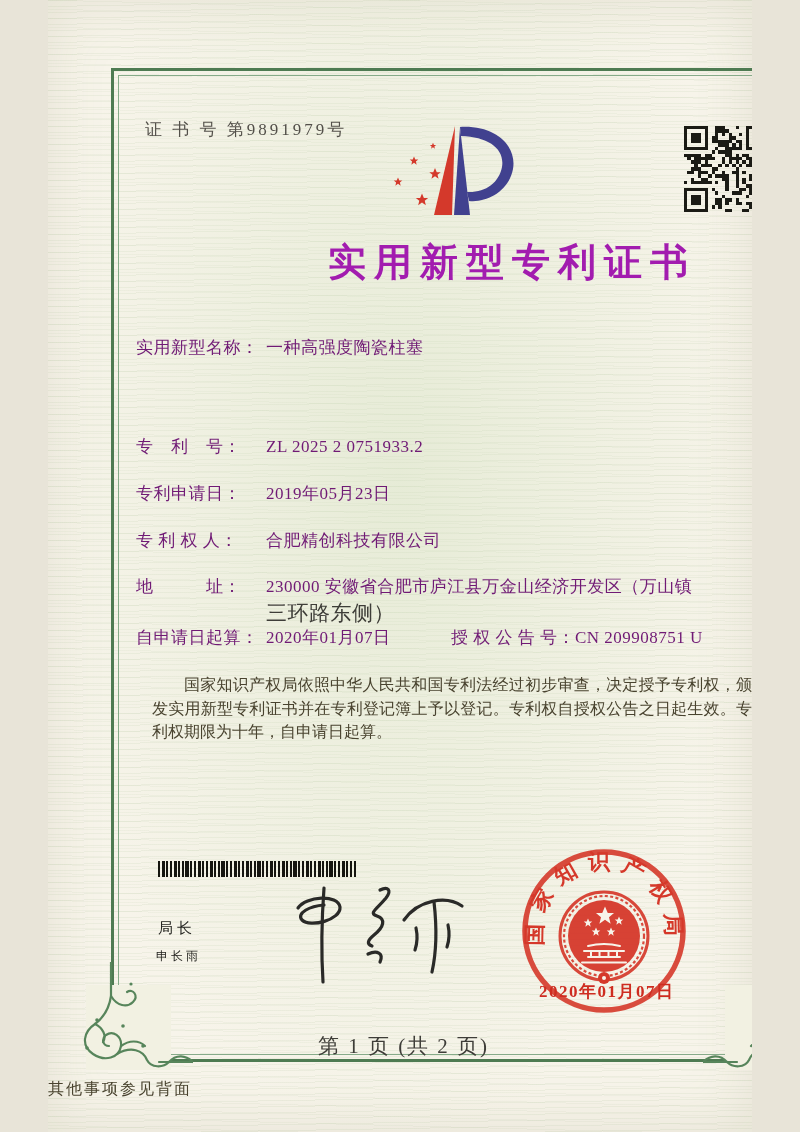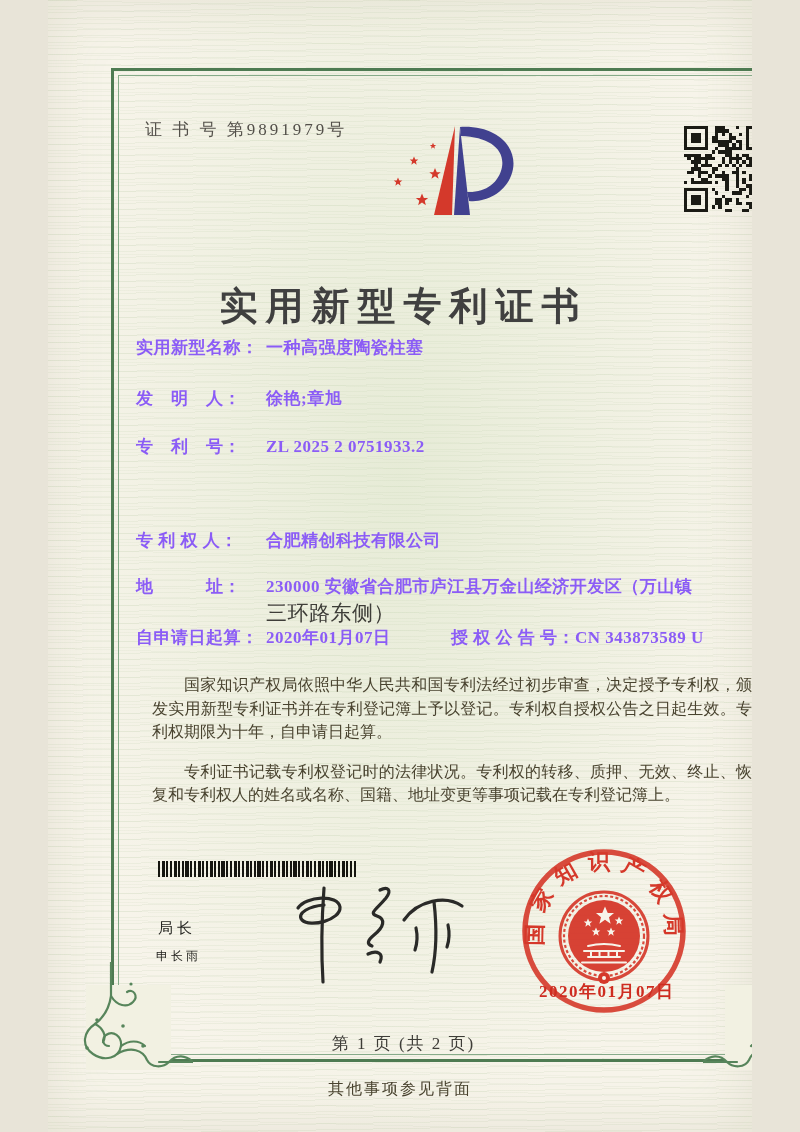--- a/index.html
+++ b/index.html
@@ -15,42 +15,42 @@
     border:3px solid #4e7b52;box-sizing:border-box;}
   .frame-inner{position:absolute;inset:4px;border:1px solid #86ab89;}
   .patch{position:absolute;width:85px;height:85px;background:#f2f1e2;z-index:2;}
   .patch-l{left:38px;top:985px;} .patch-r{left:677px;top:985px;}
   .ornament{position:absolute;width:120px;height:120px;z-index:3;}
   .orn-l{left:25px;top:962px;} .orn-r{left:655px;top:962px;transform:scaleX(-1);}
   .abs{position:absolute;z-index:4;}
   .cert-no{left:97px;top:118px;font-size:17px;letter-spacing:3px;color:#53504a;}
   .logo{left:337px;top:113px;}
   .qr{left:636px;top:126px;width:86px;height:86px;}
-  .title{left:63px;right:56px;top:237px;text-align:center;font-size:38px;font-weight:700;
-    letter-spacing:8px;color:#404040;margin-top:44px;}
-  .row{left:88px;right:60px;font-size:17px;color:#8b5cf6;letter-spacing:.5px;white-space:nowrap;font-weight:bold;}
+  .title{left:63px;right:56px;top:237px;text-align:right;font-size:38px;font-weight:700;
+    letter-spacing:8px;color:#a21caf;}
+  .row{left:88px;right:60px;font-size:17px;color:#701a75;letter-spacing:.5px;white-space:nowrap;}
   .lab{display:inline-block;min-width:130px;}
   .addr2{left:218px;font-size:21px;color:#3e3d38;letter-spacing:.5px;}
   .g2{position:absolute;left:315px;top:0;}
   .body-text{left:88px;width:632px;top:657px;font-size:16px;line-height:23.5px;
     color:#49432f;text-align:justify;}
   .body-text p{margin:16px;text-indent:2em;}
   .barcode{left:110px;top:861px;width:198px;height:16px;
     background-image:
       repeating-linear-gradient(90deg,#15150f 0,#15150f 2px,rgba(0,0,0,0) 2px,rgba(0,0,0,0) 4px),
       repeating-linear-gradient(90deg,#15150f 0,#15150f 1px,rgba(0,0,0,0) 1px,rgba(0,0,0,0) 6px),
       repeating-linear-gradient(90deg,#15150f 0,#15150f 1px,rgba(0,0,0,0) 1px,rgba(0,0,0,0) 9px);}
   .sans{font-family:Liberation Mono, monospace;}
   .director-title{left:110px;top:919px;font-size:15px;color:#23231f;letter-spacing:4px;}
   .director-name{left:108px;top:948px;font-size:12px;color:#23231f;letter-spacing:3px;}
   .signature{left:232px;top:880px;}
   .seal{left:468px;top:843px;}
   .seal-date{left:491px;top:980px;font-size:17px;font-weight:600;color:#ce2c20;letter-spacing:1.5px;}
-  .page-num{left:63px;right:56px;top:1032px;text-align:center;font-size:17px;color:#3e3d38;letter-spacing:2px;}
-  .back-note{left:0;right:0;top:1079px;text-align:center;font-size:16px;color:#49432f;letter-spacing:2px;}
+  .page-num{left:63px;right:56px;top:1032px;text-align:center;font-size:21px;color:#3e3d38;letter-spacing:2px;}
+  .back-note{left:0;right:0;top:1079px;text-align:left;font-size:16px;color:#49432f;letter-spacing:2px;}
 </style>
 </head>
 <body>
 
 <div class="page">
 
   <div class="frame">
     <div class="frame-inner"></div>
   </div>
   <div class="patch patch-l"></div>
@@ -335,43 +335,42 @@
       <rect x="0" y="18" width="1" height="7" fill="#1b1b15"></rect>
       <rect x="6" y="18" width="1" height="7" fill="#1b1b15"></rect>
       <rect x="2" y="20" width="3" height="3" fill="#1b1b15"></rect>
     </svg>
 
   <div class="abs title">实用新型专利证书</div>
 
   <div class="abs row" style="top:336px">
     <span class="lab">实用新型名称：</span><span class="val">一种高强度陶瓷柱塞</span>
   </div>
-  <div class="abs row" style="top:387px">
-    <span class="lab">发　明　人：</span><span class="val">徐艳;章旭</span>
-  </div>
   <div class="abs row" style="top:435px">
     <span class="lab">专　利　号：</span><span class="val">ZL 2025 2 0751933.2</span>
+  </div>
+  <div class="abs row" style="top:482px">
+    <span class="lab">专利申请日：</span><span class="val">2019年05月23日</span>
   </div>
   <div class="abs row" style="top:529px">
     <span class="lab">专 利 权 人：</span><span class="val">合肥精创科技有限公司</span>
   </div>
   <div class="abs row" style="top:575px">
     <span class="lab">地　　　址：</span><span class="val">230000 安徽省合肥市庐江县万金山经济开发区（万山镇</span>
   </div>
   <div class="abs addr2" style="top:599px">三环路东侧）</div>
   <div class="abs row" style="top:626px">
     <span class="lab">自申请日起算：</span><span class="val">2020年01月07日</span>
     <span class="g2">
-      <span>授 权 公 告 号：</span><span>CN 343873589 U</span>
+      <span>授 权 公 告 号：</span><span>CN 209908751 U</span>
     </span>
   </div>
 
   <div class="abs body-text">
     <p>国家知识产权局依照中华人民共和国专利法经过初步审查，决定授予专利权，颁发实用新型专利证书并在专利登记簿上予以登记。专利权自授权公告之日起生效。专利权期限为十年，自申请日起算。</p>
-    <p>专利证书记载专利权登记时的法律状况。专利权的转移、质押、无效、终止、恢复和专利权人的姓名或名称、国籍、地址变更等事项记载在专利登记簿上。</p>
   </div>
 
   <div class="abs barcode"></div>
 
   <div class="abs sans director-title">局长</div>
   <div class="abs sans director-name">申长雨</div>
 
   <svg class="abs signature" width="190" height="108" viewBox="0 0 190 108">
     <g fill="none" stroke="#2a2a28" stroke-width="3.2" stroke-linecap="round">
       <path d="M44,8 C42,35 41,70 43,102"></path>

